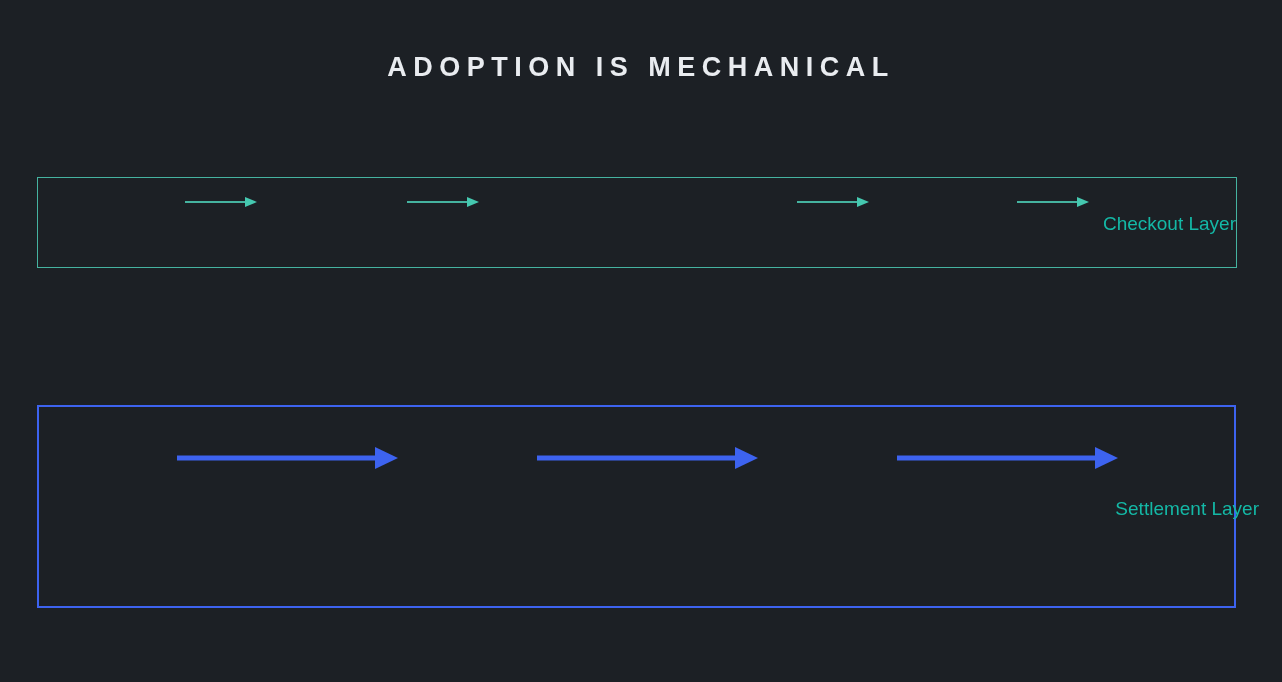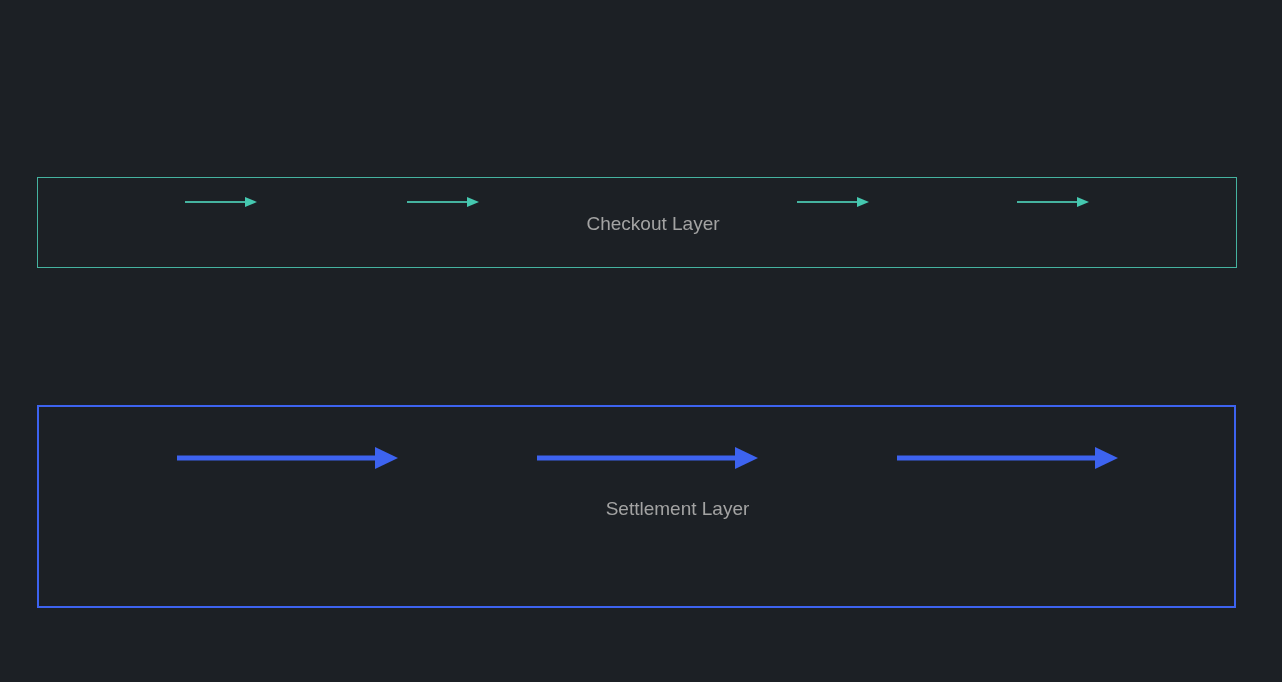--- a/index.html
+++ b/index.html
@@ -53,23 +53,23 @@
     top: 405px;
     width: 1199px;
     height: 203px;
     border: 2px solid #3d63f0;
   }
 
   
   .layer-label {
     position: absolute;
     width: 100%;
-    left: 16px;
-    text-align: center;
-    color: #a3a3a3;
+    left: 0;
+    text-align: right;
+    color: #14b8a6;
     font-size: 19px;
     font-weight: normal;
     line-height: 24px;
     white-space: nowrap;
   }
   #checkout-layer-label { top: 34px; }
   #settlement-layer-label { top: 90px; padding-left: 25px; }
 
   
   .arrow {
@@ -78,20 +78,21 @@
     overflow: visible;
   }
   .arrow-green { height: 14px; }
   .arrow-blue  { height: 26px; }
 </style>
 </head>
 <body>
 
 <div id="canvas">
 
+  <div id="page-title">ADOPTION IS MECHANICAL</div>
 
   <div id="checkout-layer-box" class="layer-box">
 
     <div id="checkout-layer-label" class="layer-label">Checkout Layer</div>
   </div>
 
   <svg class="arrow arrow-green" style="left:185px; top:195px; width:72px;" width="72" height="14" viewBox="0 0 72 14">
     <line x1="0" y1="7" x2="62" y2="7" stroke="#45b3a0" stroke-width="2"></line>
     <polygon points="60,2 72,7 60,12" fill="#45c8b0"></polygon>
   </svg>

